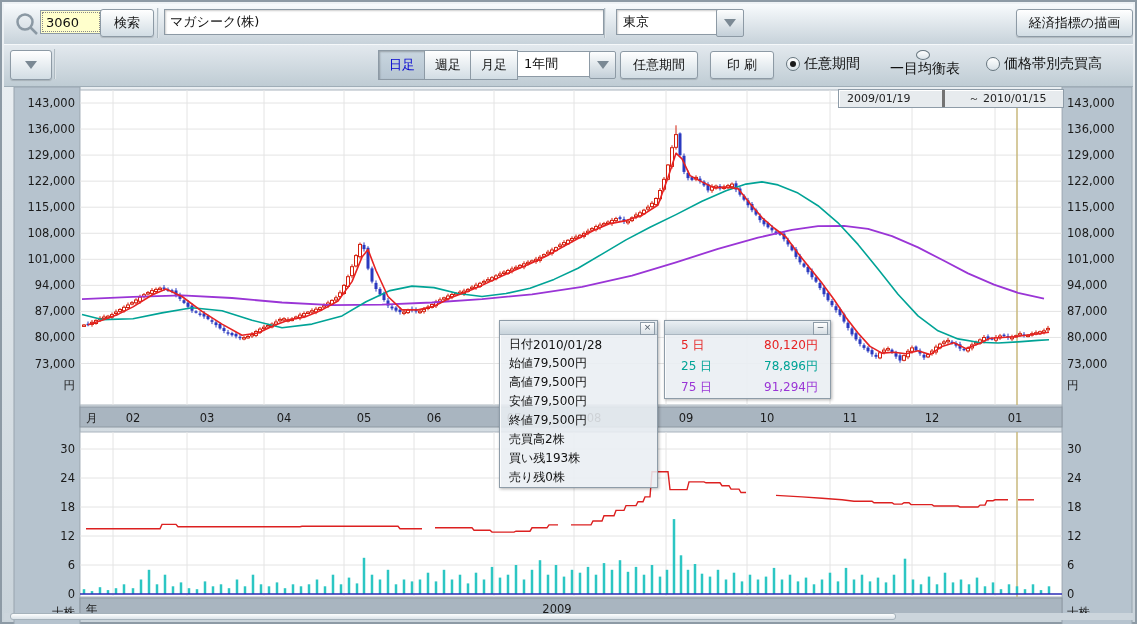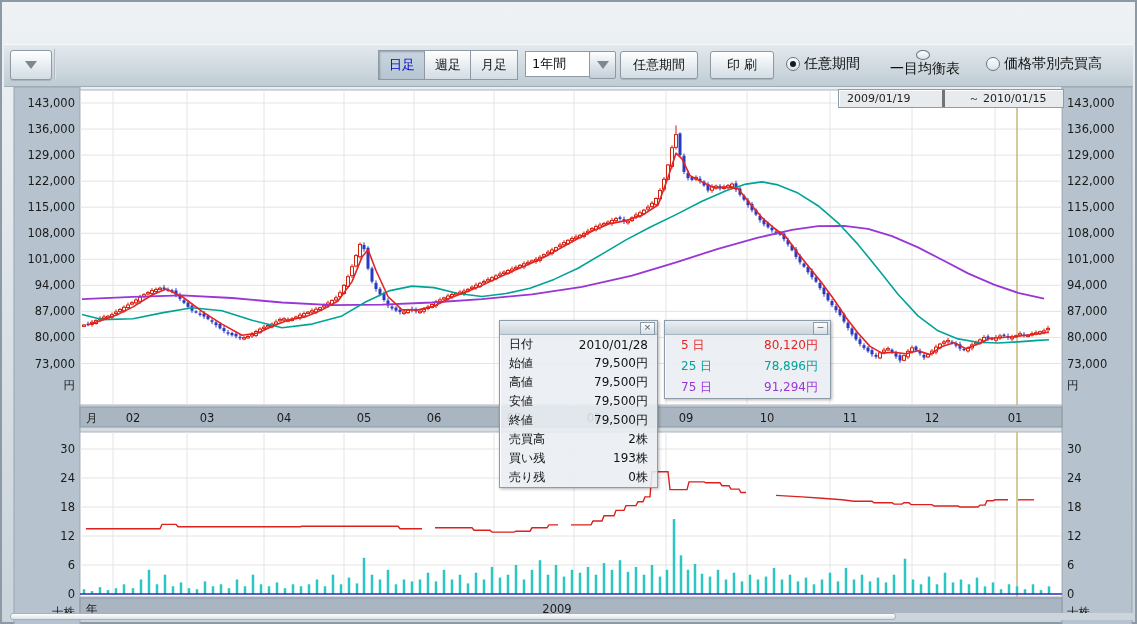--- a/index.html
+++ b/index.html
@@ -17,46 +17,64 @@
   .tab{position:absolute;width:46px;height:28px;border:1px solid #8d9aa5;background:linear-gradient(#ffffff,#d2dde4);font-size:13px;color:#111;display:flex;align-items:center;justify-content:center;}
   .tab.selected{background:linear-gradient(#c9d6e0,#b6c5d1);color:#0000d0;box-shadow:inset 1px 1px 2px rgba(0,0,0,.25);}
   .radio-item{position:absolute;display:flex;align-items:center;font-size:14px;color:#111;height:28px;}
   .radio{width:14px;height:14px;border-radius:50%;border:1px solid #67767f;background:linear-gradient(#ffffff,#d9e2e8);margin-right:4px;position:relative;box-sizing:border-box;}
   .radio.selected::after{content:"";position:absolute;left:3px;top:3px;width:6px;height:6px;border-radius:50%;background:#1a1a1a;}
   .divider{position:absolute;width:2px;height:30px;background:linear-gradient(90deg,#98a6b0,#f4f8fa);}
   
   .float-win{position:absolute;background:rgba(233,238,242,0.87);border:1px solid #8e9ca8;box-shadow:1px 1px 3px rgba(0,0,0,.3), inset 1px 1px 0 rgba(255,255,255,.8);}
   .win-titlebar{height:13px;background:linear-gradient(#eaeff3,#c9d4dc);border-bottom:1px solid #aab6c0;position:relative;}
   .win-btn{position:absolute;right:2px;top:1px;width:13px;height:11px;border:1px solid #8e9ca8;background:linear-gradient(#ffffff,#d6dee4);font-size:9px;line-height:9px;text-align:center;color:#4d5a66;cursor:default;}
-  .tip-row{display:flex;justify-content:space-between;align-items:center;height:19px;padding:0 9px;font-size:12px;color:#111;}
+  .tip-row{display:flex;align-items:center;height:19px;padding:0 9px;font-size:12px;color:#111;}
   .leg-row{display:flex;justify-content:space-between;align-items:center;height:21px;padding:0 12px 0 16px;font-size:12px;text-align:center;}
   
   .daterange{position:absolute;left:836px;top:87px;width:224px;height:17px;display:flex;border:1px solid #8e9ca8;background:#e7ebee;box-shadow:inset 1px 1px 0 #fff;font-size:11px;color:#222;}
   .daterange .cell{flex:1;display:flex;align-items:center;padding-left:8px;border-right:3px solid #737373;}
   .daterange .cell:last-child{border-right:none;margin-left:16px;}
   
   .scroll-track{position:absolute;left:2px;right:2px;bottom:2px;height:7px;background:#ccd5dc;}
   .scroll-thumb{position:absolute;left:6px;top:0;width:886px;height:7px;background:linear-gradient(#fdfefe,#dbe3e9);border:1px solid #a5b2bb;border-radius:3px;box-sizing:border-box;}
   svg text{font-family:"DejaVu Sans",sans-serif;}
 </style>
 </head>
 <body>
 
 <div class="window">
 
+  <div class="row1">
+    <span style="position:absolute;left:10px;top:7px;">
+      <svg width="26" height="26" viewBox="0 0 26 26">
+          <circle cx="11" cy="11" r="7.5" fill="none" stroke="#8b99a4" stroke-width="2.5"></circle>
+          <line x1="16.5" y1="16.5" x2="23" y2="23" stroke="#8b99a4" stroke-width="2.5"></line>
+        </svg>
+    </span>
+    <div class="inp code" style="left:36px;top:6px;width:50px;height:22px;">3060</div>
+    <div class="btn" style="left:96px;top:5px;width:52px;height:26px;">検索</div>
+    <div class="divider" style="left:153px;top:4px;"></div>
+    <div class="inp" style="left:160px;top:5px;width:428px;height:24px;box-shadow:inset 1px 1px 2px rgba(0,0,0,.2);">マガシーク(株)</div>
+    <div class="divider" style="left:600px;top:4px;"></div>
+    <div class="sel-field" style="left:612px;top:5px;width:92px;height:24px;box-shadow:inset 1px 1px 2px rgba(0,0,0,.2);">東京</div>
+    <div class="sel-arrow" style="left:712px;top:5px;width:26px;height:26px;">
+        <span class="tri"></span>
+      </div>
+    <div class="btn" style="left:1012px;top:5px;width:115px;height:26px;">経済指標の描画</div>
+  </div>
 
   <div class="row2">
     <div class="btn" style="left:6px;top:5px;width:40px;height:28px;">
         <span class="tri"></span>
       </div>
     <div class="divider" style="left:50px;top:4px;"></div>
     <div class="tab selected" style="left:374px;top:5px;">日足</div>
     <div class="tab" style="left:420px;top:5px;">週足</div>
     <div class="tab" style="left:466px;top:5px;">月足</div>
-    <div class="sel-field" style="left:513px;top:6px;width:64px;height:24px;margin-left:8px;">1年間</div>
+    <div class="sel-field" style="left:513px;top:6px;width:64px;height:24px;">1年間</div>
     <div class="sel-arrow" style="left:585px;top:6px;width:25px;height:26px;">
         <span class="tri"></span>
       </div>
     <div class="btn" style="left:616px;top:6px;width:76px;height:26px;">任意期間</div>
     <div class="btn" style="left:706px;top:6px;width:62px;height:26px;">印 刷</div>
     <div class="radio-item" style="left:782px;top:5px;">
       <span class="radio selected"></span>
       <span>任意期間</span>
     </div>
     <div class="radio-item" style="left:886px;top:5px;flex-direction:column;">

